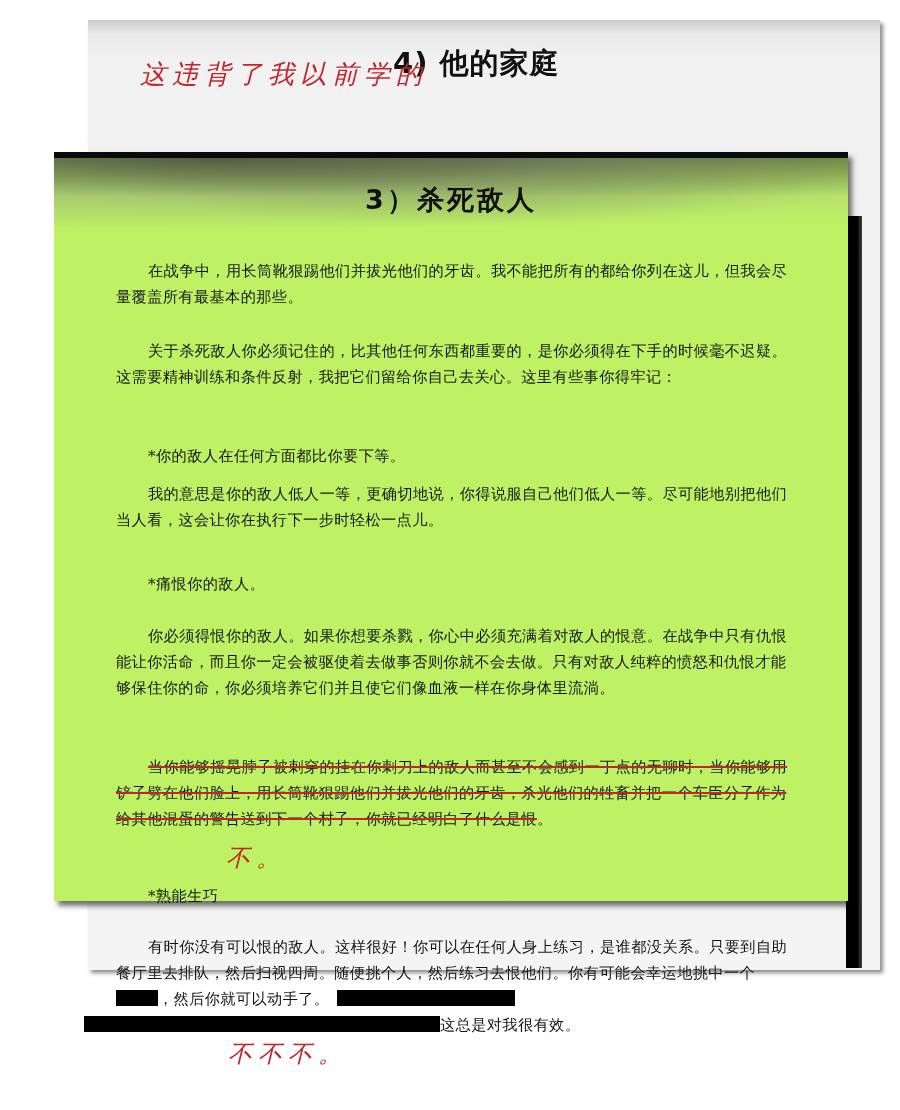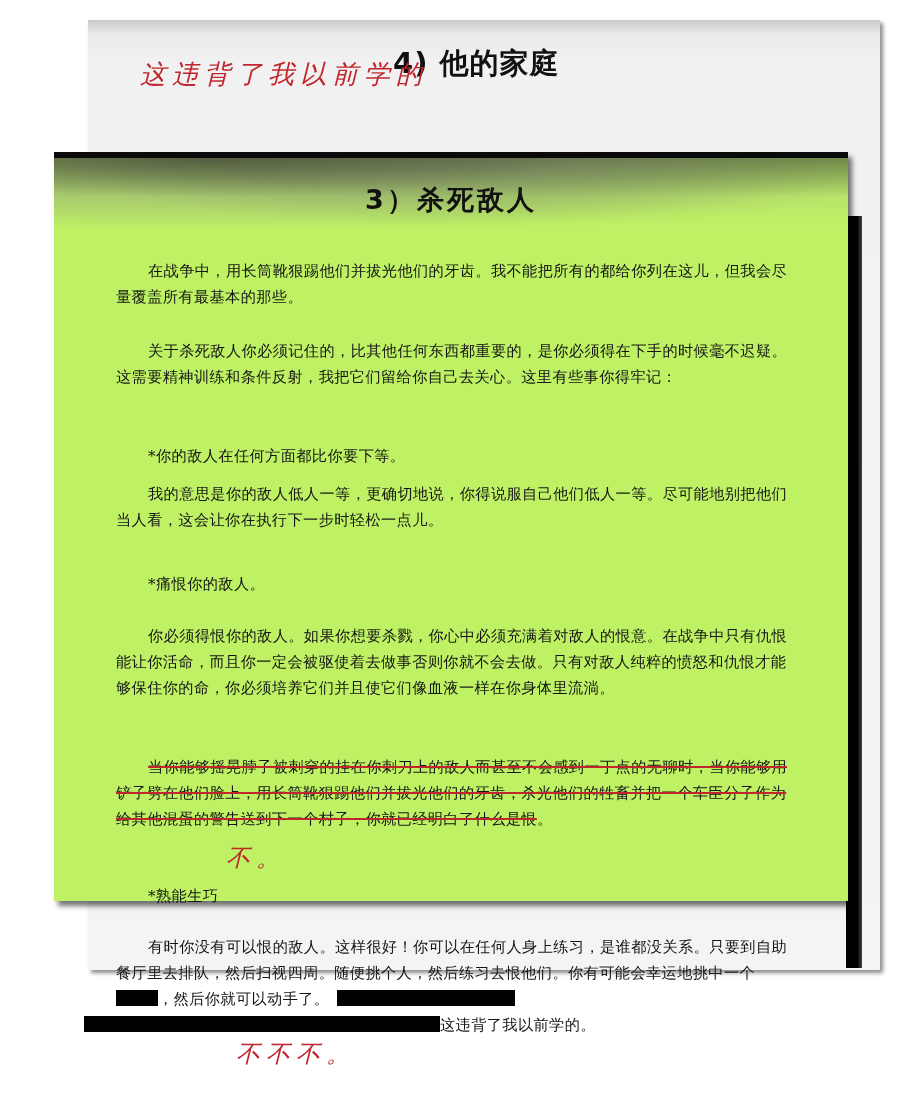--- a/index.html
+++ b/index.html
@@ -102,18 +102,18 @@
 
   <div class="body-text" style="top:602px;">
     <p><span class="struck">当你能够摇晃脖子被刺穿的挂在你刺刀上的敌人而甚至不会感到一丁点的无聊时，当你能够用铲子劈在他们脸上，用长筒靴狠踢他们并拔光他们的牙齿，杀光他们的牲畜并把一个车臣分子作为给其他混蛋的警告送到下一个村子，你就已经明白了什么是恨</span><span>。</span></p>
   </div>
 
   <div class="body-text" style="top:731px;">
     <p class="bullet">*熟能生巧</p>
   </div>
 
   <div class="body-text" style="top:782px;">
-    <p><span>有时你没有可以恨的敌人。这样很好！你可以在任何人身上练习，是谁都没关系。只要到自助餐厅里去排队，然后扫视四周。随便挑个人，然后练习去恨他们。你有可能会幸运地挑中一个</span><span class="redact" style="width:42px;"></span><span>，然后你就可以动手了。</span><span class="redact" style="width:178px;margin-left:8px;"></span><br><span class="redact" style="width:356px;margin-left:-32px;"></span><span>这违背了我以前学的。</span></p>
+    <p><span>有时你没有可以恨的敌人。这样很好！你可以在任何人身上练习，是谁都没关系。只要到自助餐厅里去排队，然后扫视四周。随便挑个人，然后练习去恨他们。你有可能会幸运地挑中一个</span><span class="redact" style="width:42px;"></span><span>，然后你就可以动手了。</span><span class="redact" style="width:178px;margin-left:8px;"></span><br><span class="redact" style="width:356px;margin-left:-32px;"></span><span>这总是对我很有效。</span></p>
   </div>
 
   <div class="note" style="left:172px;top:690px;font-size:24px;">不。</div>
-  <div class="note" style="left:174px;top:886px;font-size:24px;margin-left:8px;">不不不。</div>
+  <div class="note" style="left:174px;top:886px;font-size:24px;">不不不。</div>
 </div>
 
 </body></html>

